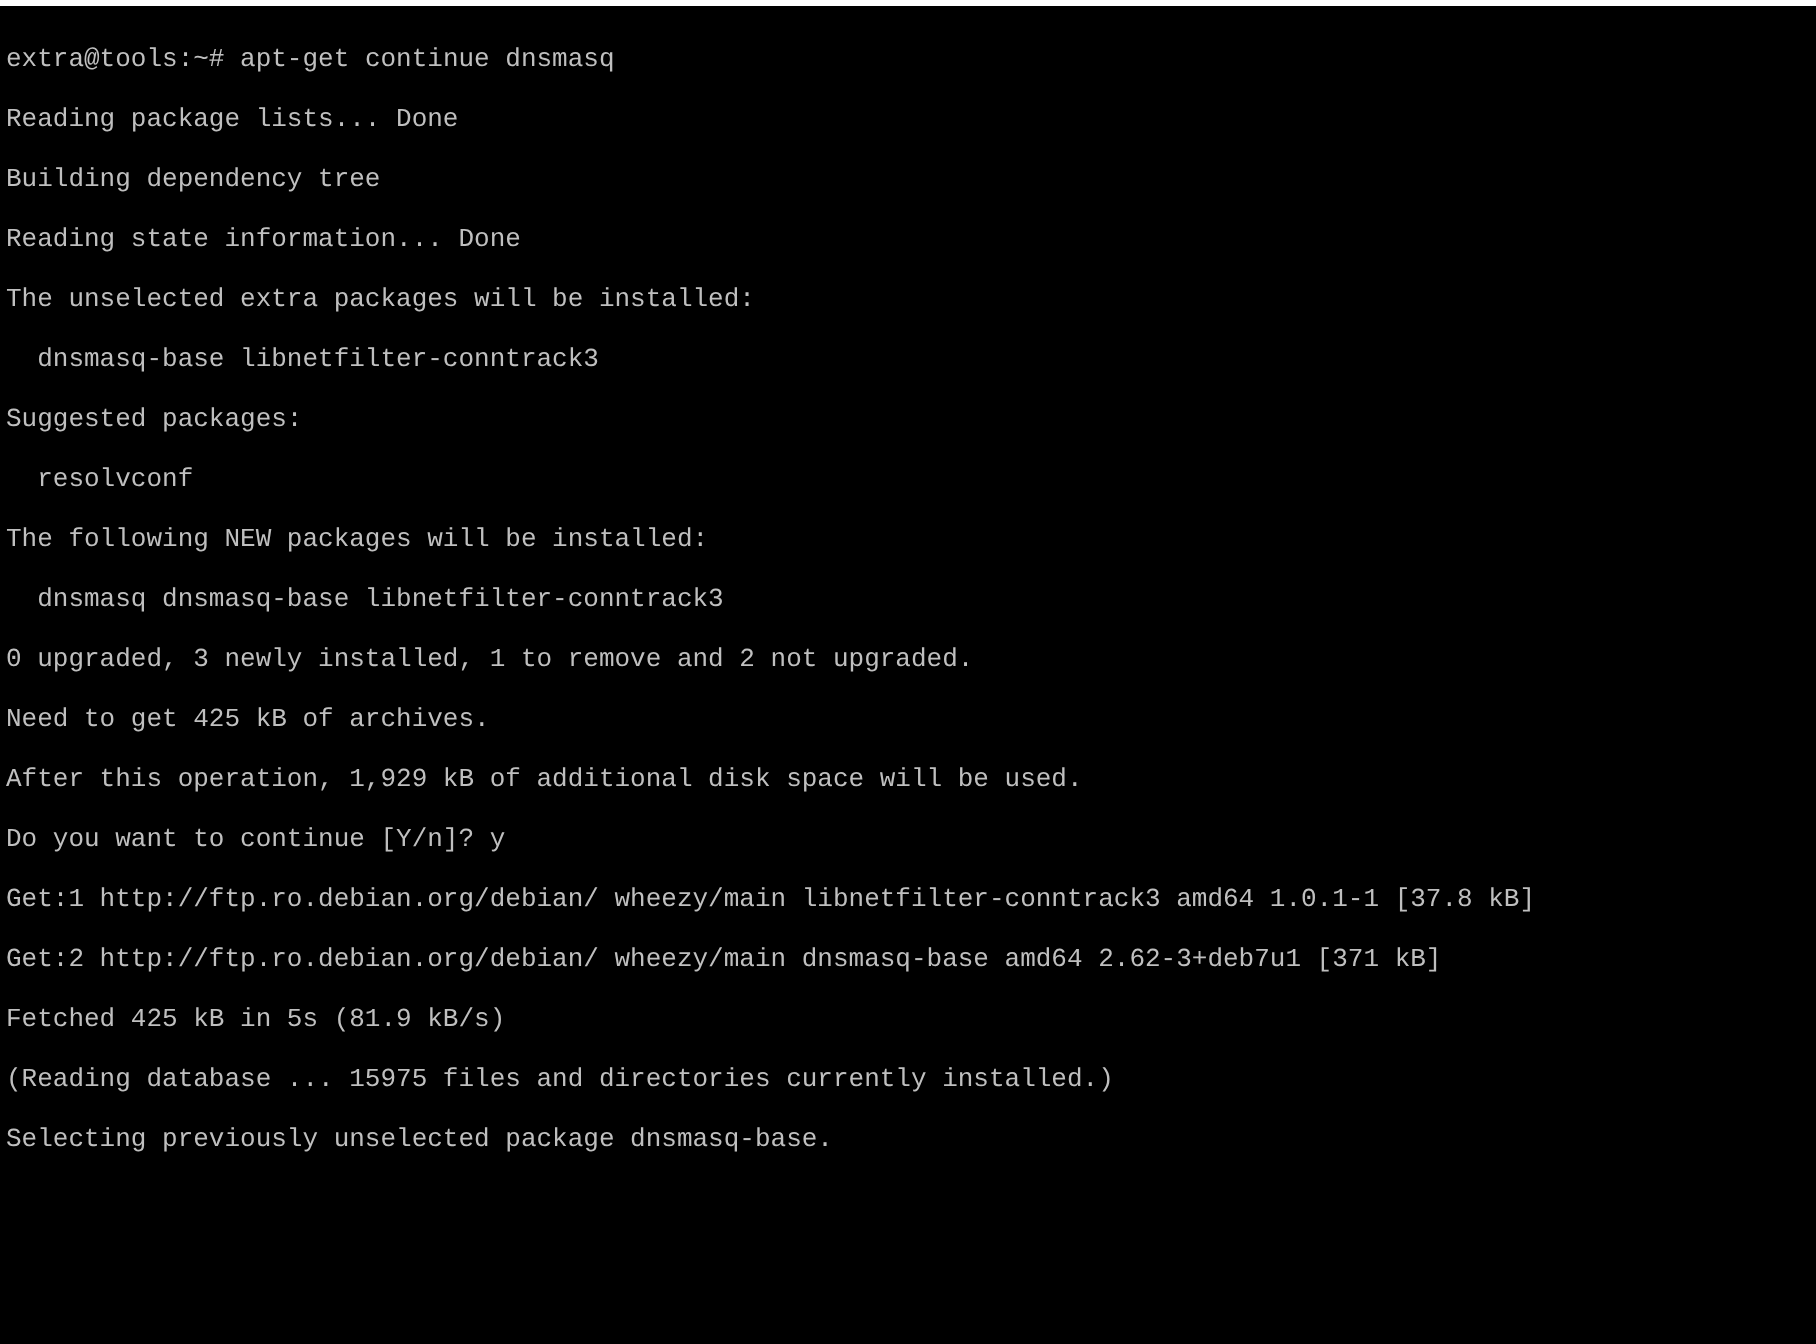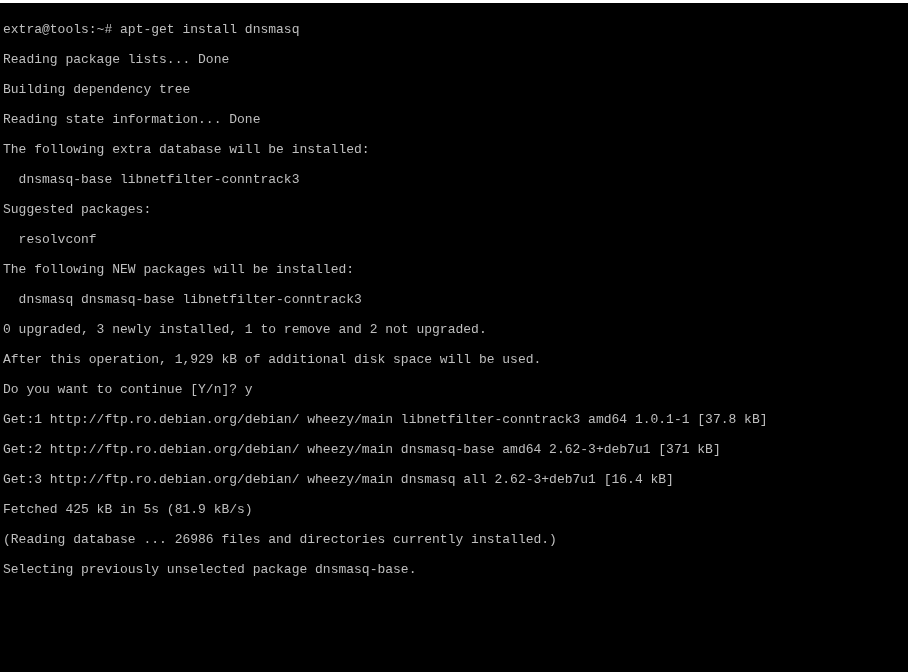--- a/index.html
+++ b/index.html
@@ -23,38 +23,38 @@
       white-space: pre;
     }
     .line { display: block; }
   </style>
 </head>
 <body>
 
 <div class="titlebar"></div>
 
 <div class="terminal">
-<span class="line"><span>extra@tools:~# </span><span>apt-get install dnsmasq</span></span>
+<span class="line"><span>extra@tools:~# </span><span>apt-get continue dnsmasq</span></span>
 <span class="line">Reading package lists... Done</span>
 <span class="line">Building dependency tree</span>
 <span class="line">Reading state information... Done</span>
-<span class="line">The following extra database will be installed:</span>
+<span class="line">The unselected extra packages will be installed:</span>
 <span class="line">  dnsmasq-base libnetfilter-conntrack3</span>
 <span class="line">Suggested packages:</span>
 <span class="line">  resolvconf</span>
 <span class="line">The following NEW packages will be installed:</span>
 <span class="line">  dnsmasq dnsmasq-base libnetfilter-conntrack3</span>
 <span class="line">0 upgraded, 3 newly installed, 1 to remove and 2 not upgraded.</span>
+<span class="line">Need to get 425 kB of archives.</span>
 <span class="line">After this operation, 1,929 kB of additional disk space will be used.</span>
 <span class="line">Do you want to continue [Y/n]? y</span>
 <span class="line">Get:1 http://ftp.ro.debian.org/debian/ wheezy/main libnetfilter-conntrack3 amd64 1.0.1-1 [37.8 kB]</span>
 <span class="line">Get:2 http://ftp.ro.debian.org/debian/ wheezy/main dnsmasq-base amd64 2.62-3+deb7u1 [371 kB]</span>
-<span class="line">Get:3 http://ftp.ro.debian.org/debian/ wheezy/main dnsmasq all 2.62-3+deb7u1 [16.4 kB]</span>
 <span class="line">Fetched 425 kB in 5s (81.9 kB/s)</span>
-<span class="line">(Reading database ... 26986 files and directories currently installed.)</span>
+<span class="line">(Reading database ... 15975 files and directories currently installed.)</span>
 <span class="line">Selecting previously unselected package dnsmasq-base.</span>
 
 
 
 
 
 
 
 
 

